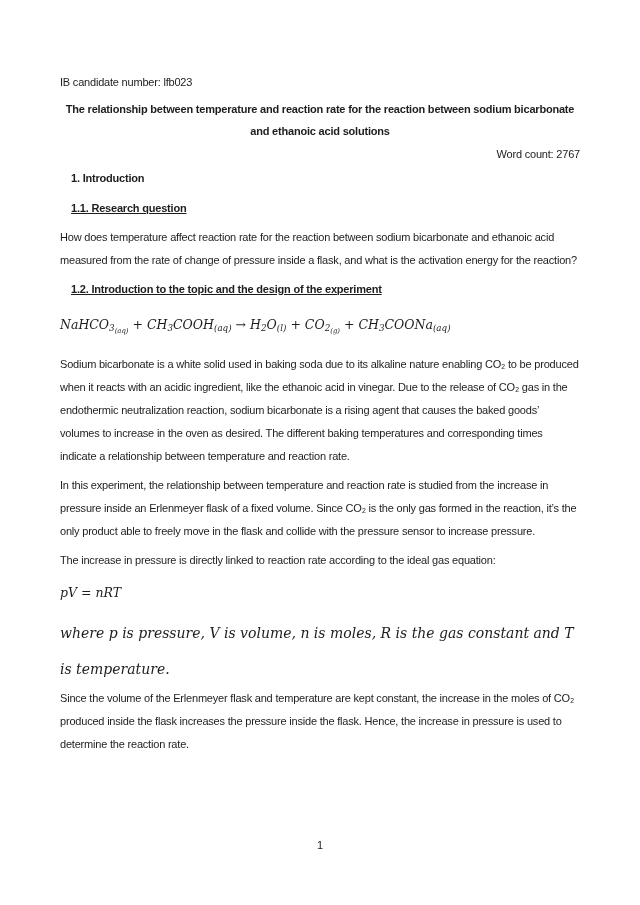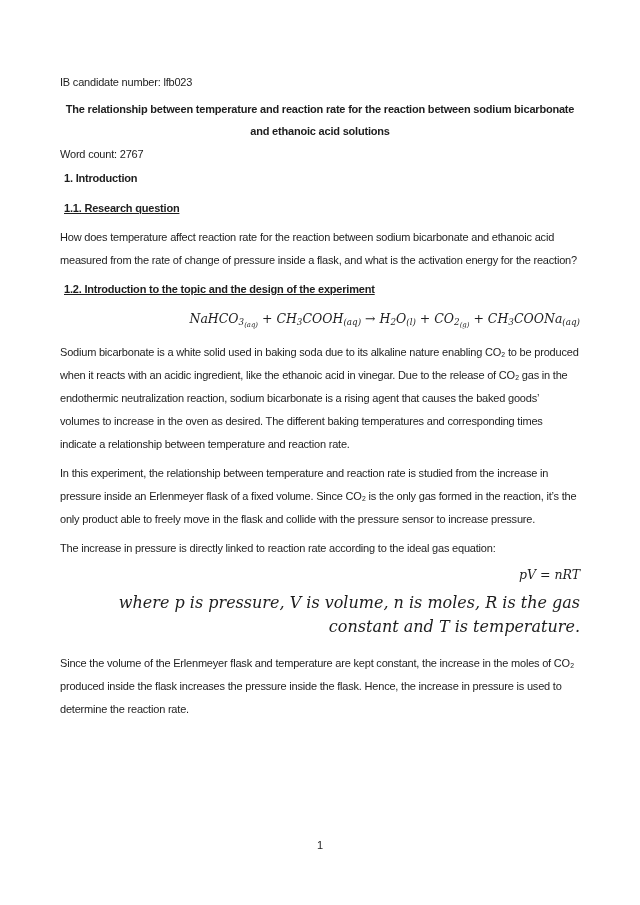--- a/index.html
+++ b/index.html
@@ -31,46 +31,46 @@
   p.candidate-line {
     margin-bottom: 4px;
   }
   .doc-title {
     font-weight: bold;
     text-align: center;
     line-height: 22px;
     margin: 0 0 1px 0;
   }
   p.word-count {
-    text-align: left;
+    text-align: right;
     margin-bottom: 1px;
   }
   .heading {
     font-weight: bold;
-    margin: 0 0 7px 4px;
+    margin: 0 0 7px 11px;
   }
   .heading.sub {
     margin-bottom: 6px;
     text-decoration: underline;
   }
   p.tight {
     margin-bottom: 3px;
   }
   .math {
     font-family: "DejaVu Serif", "Liberation Serif", serif;
     font-style: italic;
-    text-align: right;
+    text-align: left;
     font-size: 12.5px;
     letter-spacing: 0;
-    line-height: 24px;
+    line-height: 36px;
     margin: 0 0 4px 0;
   }
   .math.where-line {
-    font-size: 16px;
-    margin-bottom: 13px;
+    font-size: 14px;
+    margin-bottom: 0;
   }
   .sub-0 { }
   .sub-1 {
     font-size: 0.70em;
     vertical-align: -0.28em;
   }
   .sub-2 {
     font-size: 0.55em;
     vertical-align: -0.55em;
   }

